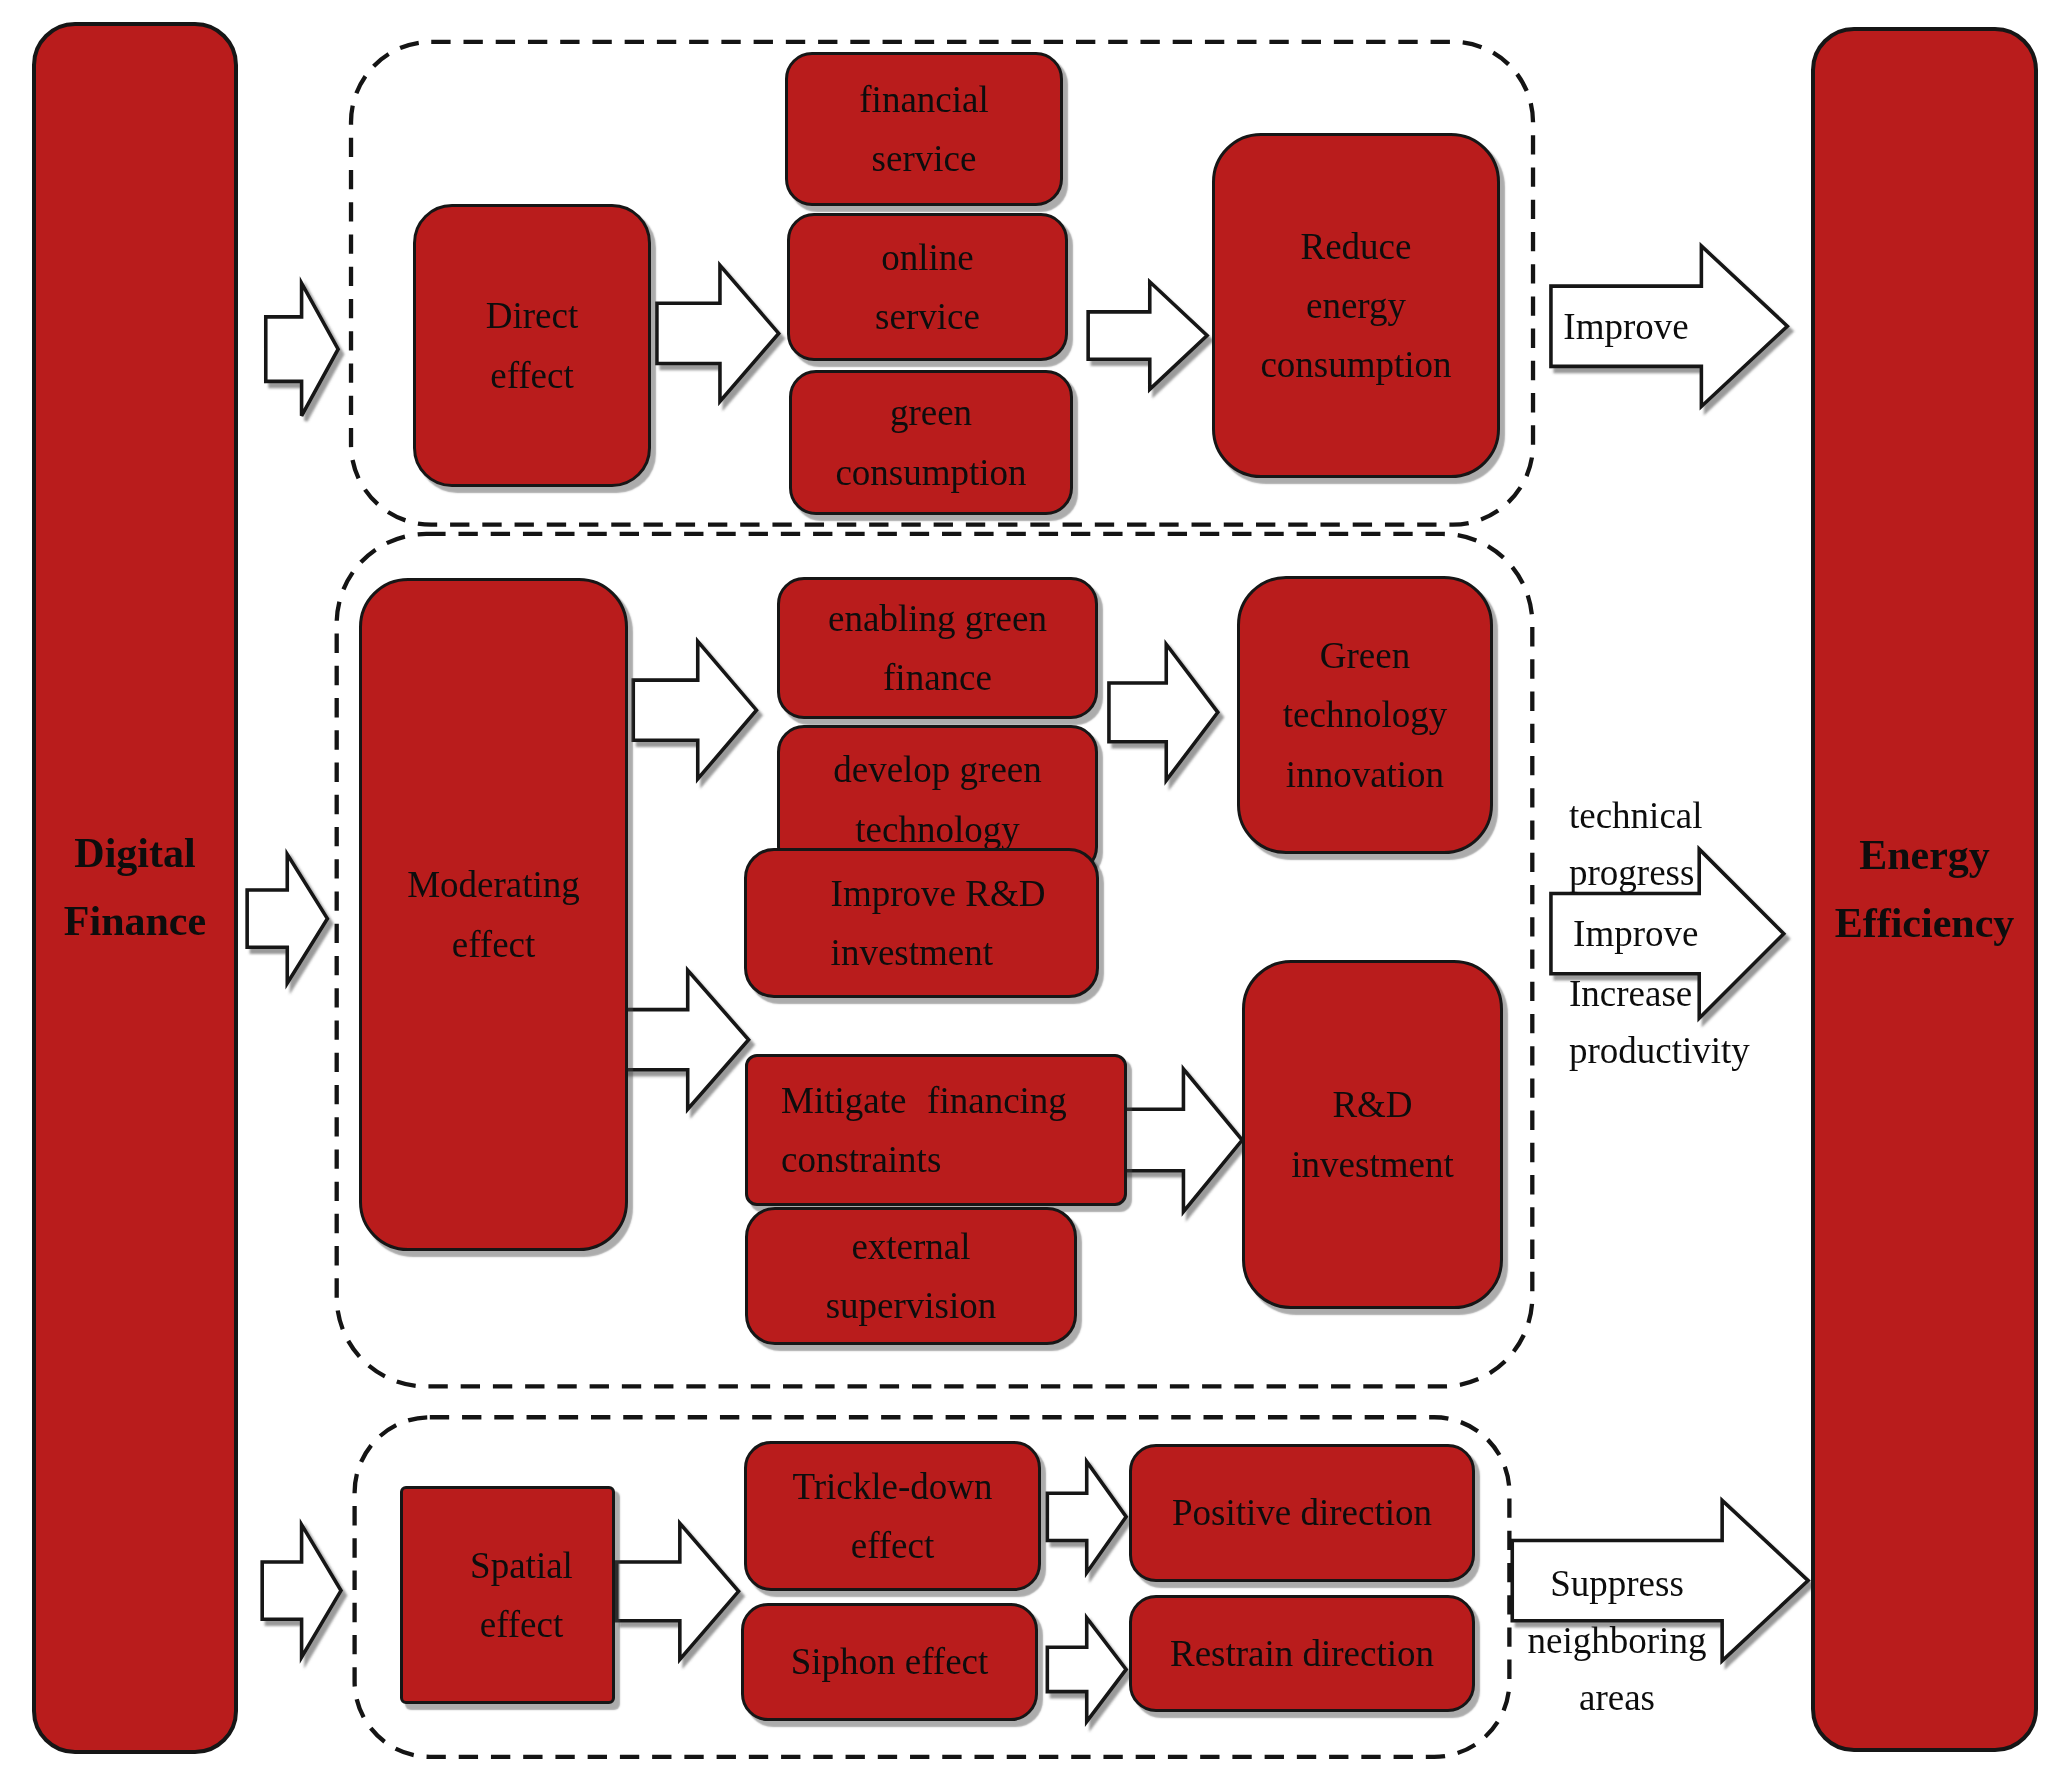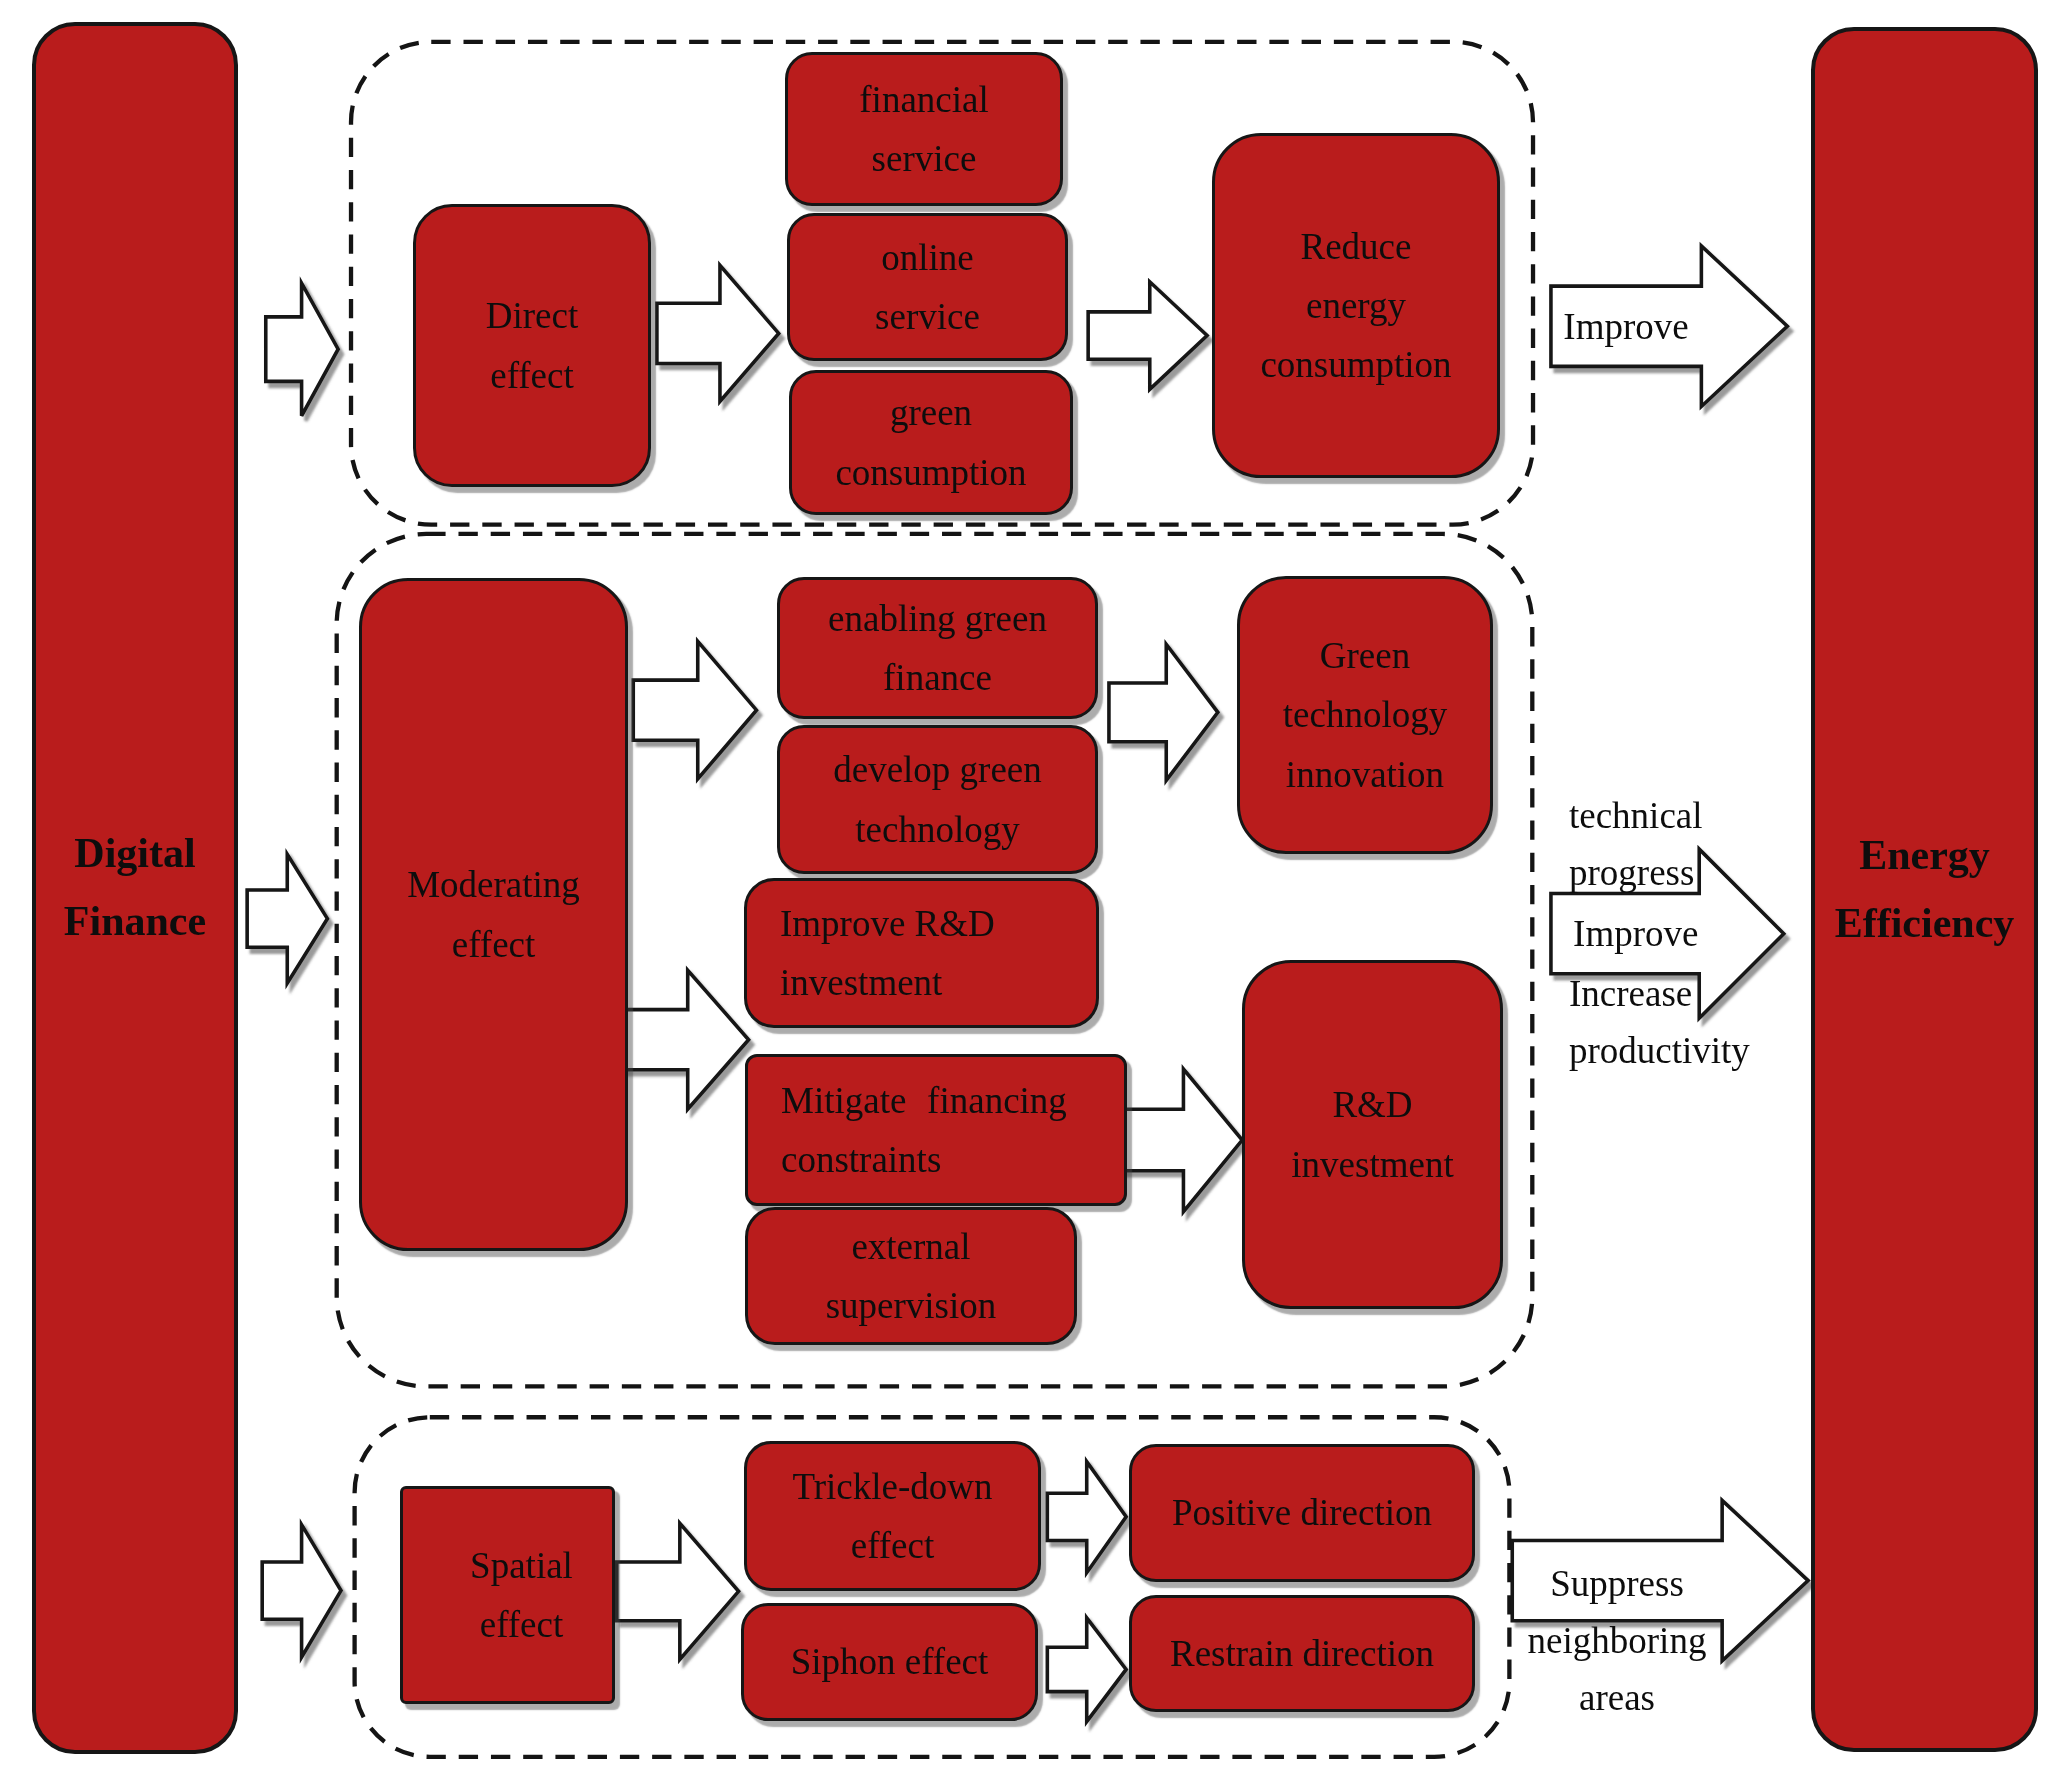--- a/index.html
+++ b/index.html
@@ -119,21 +119,21 @@
   </div>
   <div class="box" style="left:777px;top:725px;width:321px;height:149px;border-radius:27px;">
     <div class="label">develop green
 technology</div>
   </div>
   <div class="box" style="left:1237px;top:576px;width:256px;height:278px;border-radius:49px;">
     <div class="label">Green
 technology
 innovation</div>
   </div>
-  <div class="box la" style="left:744px;top:878px;width:355px;height:150px;border-radius:30px;">
+  <div class="box la" style="left:744px;top:848px;width:355px;height:150px;border-radius:30px;justify-content:center;">
     <div class="label">Improve R&amp;D
 investment</div>
   </div>
   <div class="box la ws" style="left:745px;top:1054px;width:382px;height:152px;border-radius:12px;">
     <div class="label">Mitigate financing
 constraints</div>
   </div>
   <div class="box" style="left:745px;top:1207px;width:332px;height:138px;border-radius:30px;">
     <div class="label">external
 supervision</div>

